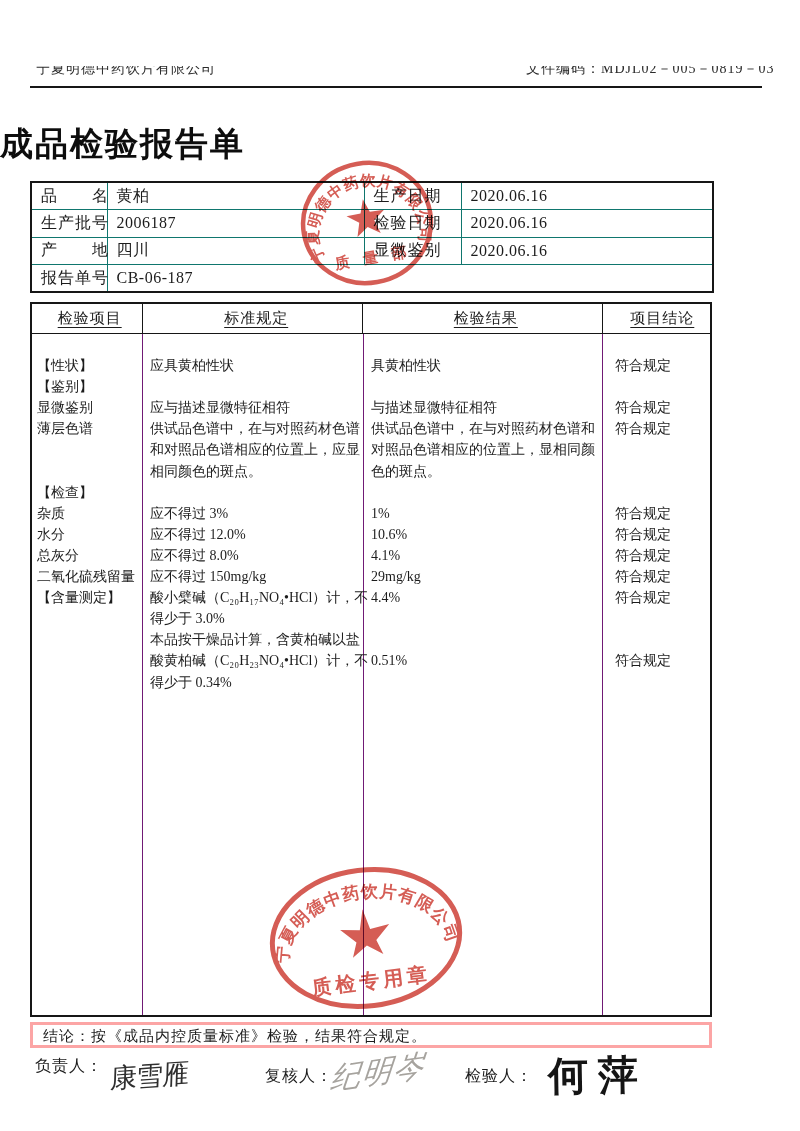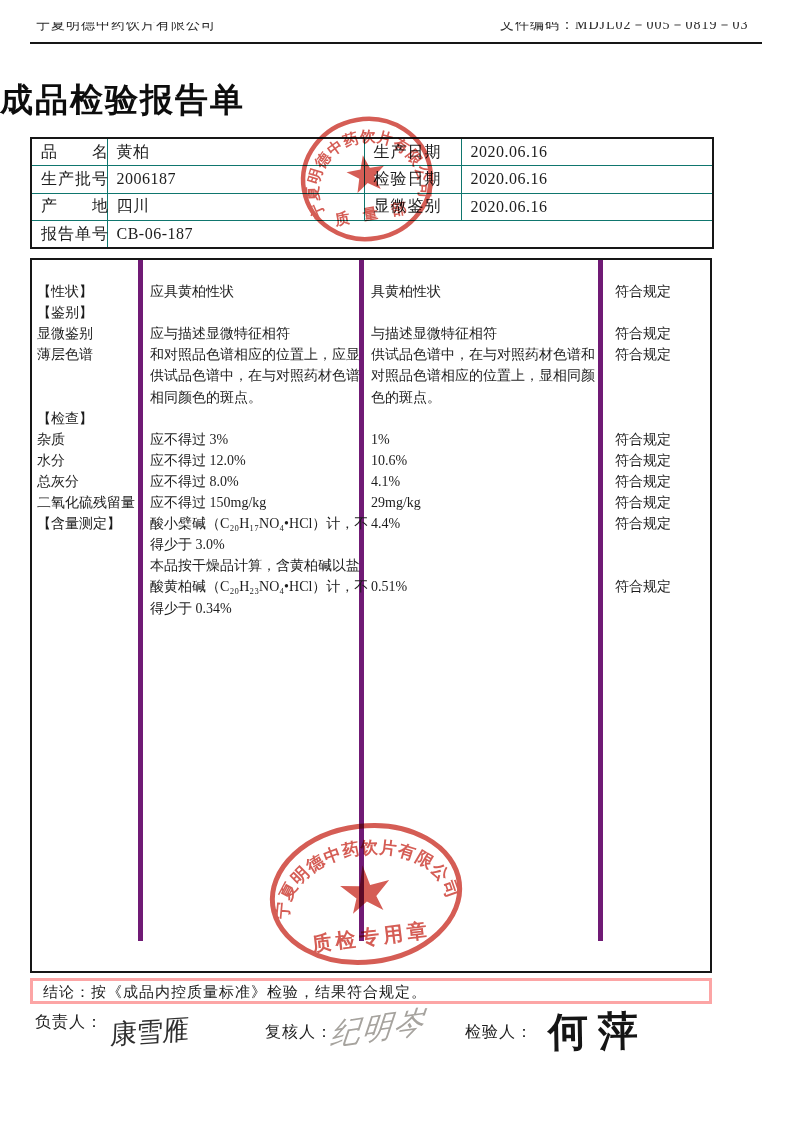--- a/index.html
+++ b/index.html
@@ -1,25 +1,25 @@
 <!DOCTYPE html>
 <html><head>
 <meta charset="utf-8">
 <style>
   * { margin:0; padding:0; box-sizing:border-box; }
   html,body { background:#ffffff; }
   body { width:800px; height:1131px; position:relative; overflow:hidden;
          font-family:"Liberation Serif","DejaVu Serif",serif; color:#1c1c1c; }
-  .page { position:absolute; inset:0; }
+  .page { position:absolute; inset:0;margin-top:44px; }
 
   
   .hdr { position:absolute; top:22px; height:14px; overflow:hidden; font-size:14px; color:#2a2a2a; }
   .hdr > span { display:block; margin-top:-6px; letter-spacing:1px; }
   .hdr-left { left:36px; width:230px; }
-  .hdr-right { left:500px; width:260px; }
+  .hdr-right { left:526px; width:260px; }
   .hdr-rule { position:absolute; left:30px; top:42px; width:732px; height:2px; background:#161616; }
 
   .title { position:absolute; left:0; top:78px; width:736px; text-align:left;
            font-size:33px; font-weight:bold; letter-spacing:2px; color:#0d0d0d; }
 
   
   table.info { position:absolute; left:30px; top:137px; width:682px;
                border-collapse:collapse; border:2px solid #161616; table-layout:fixed; }
   table.info td { border:1px solid #0f766e; height:27.6px; font-size:16px;
                   padding:0 4px 0 9px; white-space:nowrap; overflow:visible; }
@@ -27,21 +27,21 @@
   td.ivalue { letter-spacing:0.5px; }
 
   
   .main { position:absolute; left:30px; top:258px; width:682px; height:715px; border:2px solid #161616; }
   .mhead { display:flex; height:30px; border-bottom:1px solid #161616; }
   .mhead .mh { display:flex; align-items:center; justify-content:center;
                font-size:15px; border-right:1px solid #161616; }
   .mhead .mh:last-child { border-right:none; }
   .mhead .u { text-decoration:underline; text-underline-offset:4px; letter-spacing:1px; }
   .mbody { display:flex; height:681px; }
-  .mcol { border-right:5px solid #701a75; font-size:14px; padding-top:0; }
+  .mcol { border-right:1px solid #701a75; font-size:14px; padding-top:0; }
   .mcol:last-child { border-right:none; }
   .mc1 { width:112px; padding-left:5px; }
   .mc2 { width:221px; padding-left:7px; }
   .mc3 { width:241px; padding-left:7px; }
   .mc4 { width:108px; padding-left:12px; }
   .ln { height:21.1px; line-height:21.1px; white-space:pre; }
 
   
   .conclusion { position:absolute; left:30px; top:978px; width:682px; height:26px;
                 border:3px solid #fca5a5; font-size:15px; line-height:22px;
@@ -105,20 +105,34 @@
       <td class="ivalue">2020.06.16</td>
     </tr>
     <tr>
       <td class="ilabel">报告单号</td>
       <td class="ivalue" colspan="3">CB-06-187</td>
     </tr>
   </tbody>
     </table>
 
   <div class="main">
+    <div class="mhead">
+      <div class="mh mc1">
+          <span class="u">检验项目</span>
+        </div>
+      <div class="mh mc2">
+          <span class="u">标准规定</span>
+        </div>
+      <div class="mh mc3">
+          <span class="u">检验结果</span>
+        </div>
+      <div class="mh mc4">
+          <span class="u">项目结论</span>
+        </div>
+    </div>
     <div class="mbody">
       <div class="mcol mc1">
           <div class="ln"></div>
           <div class="ln">【性状】</div>
           <div class="ln">【鉴别】</div>
           <div class="ln">显微鉴别</div>
           <div class="ln">薄层色谱</div>
           <div class="ln"></div>
           <div class="ln"></div>
           <div class="ln">【检查】</div>
@@ -131,22 +145,22 @@
           <div class="ln"></div>
           <div class="ln"></div>
           <div class="ln"></div>
           <div class="ln"></div>
         </div>
       <div class="mcol mc2">
           <div class="ln"></div>
           <div class="ln">应具黄柏性状</div>
           <div class="ln"></div>
           <div class="ln">应与描述显微特征相符</div>
+          <div class="ln">供试品色谱中，在与对照药材色谱</div>
           <div class="ln">和对照品色谱相应的位置上，应显</div>
-          <div class="ln">供试品色谱中，在与对照药材色谱</div>
           <div class="ln">相同颜色的斑点。</div>
           <div class="ln"></div>
           <div class="ln">应不得过 3%</div>
           <div class="ln">应不得过 12.0%</div>
           <div class="ln">应不得过 8.0%</div>
           <div class="ln">应不得过 150mg/kg</div>
           <div class="ln">酸小檗碱（C₂₀H₁₇NO₄•HCl）计，不</div>
           <div class="ln">得少于 3.0%</div>
           <div class="ln">本品按干燥品计算，含黄柏碱以盐</div>
           <div class="ln">酸黄柏碱（C₂₀H₂₃NO₄•HCl）计，不</div>

